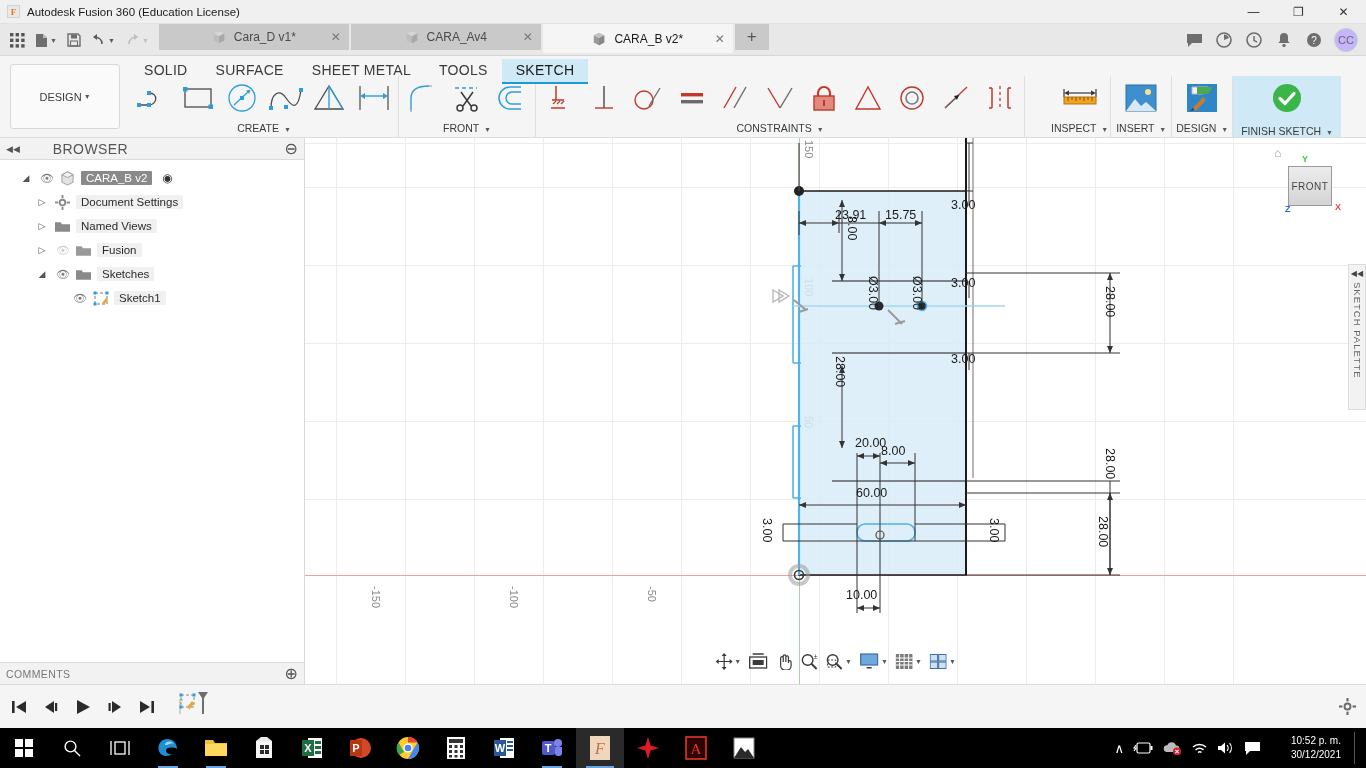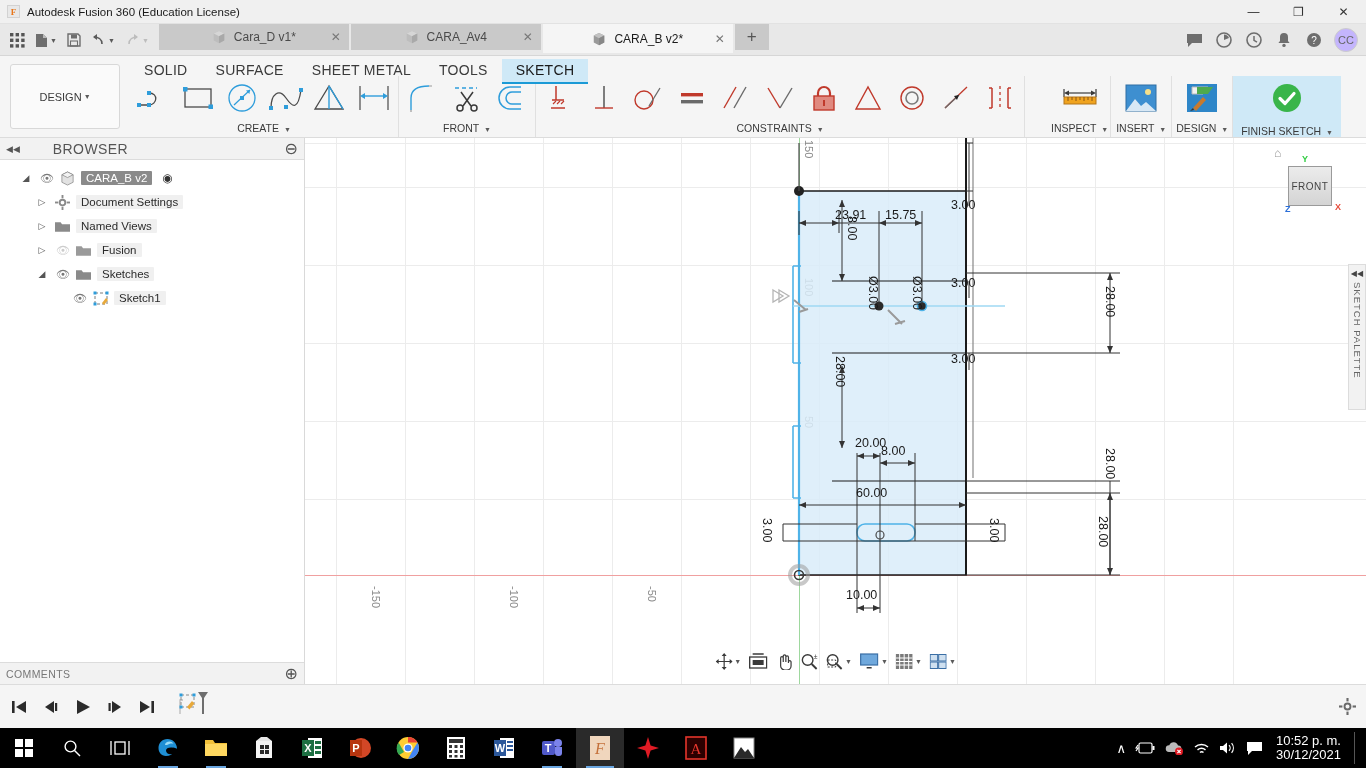--- a/index.html
+++ b/index.html
@@ -128,22 +128,22 @@
   .tb-item { width:48px; height:40px; display:flex; align-items:center;
       justify-content:center; position:relative; }
   .tb-item.active { background:#2a2a2a; }
   .tb-item.active::after { content:''; position:absolute; bottom:0; left:10px;
       right:10px; height:2px; background:#6aa6e0; }
   .tb-item.run::after { content:''; position:absolute; bottom:0; left:14px;
       right:14px; height:2px; background:#6aa6e0; }
   .tray { margin-left:auto; display:flex; align-items:center; gap:9px;
       padding-right:6px; color:#fff; }
   .tray-icon { font-size:13px; color:#fff; }
-  .clock { font-size:13px; color:#fff; text-align:left; line-height:14px;
-      padding-left:4px; }
+  .clock { font-size:10px; color:#fff; text-align:left; line-height:14px;
+      padding-left:4px;margin-left:17px; }
   .tray-end { width:6px; height:32px; border-left:1px solid #555; margin-left:4px; }
 
   svg { display:block; }
 </style>
 </head>
 <body>
 
 <div class="titlebar">
   <div class="title-left">
     <div class="app-logo">F</div>

